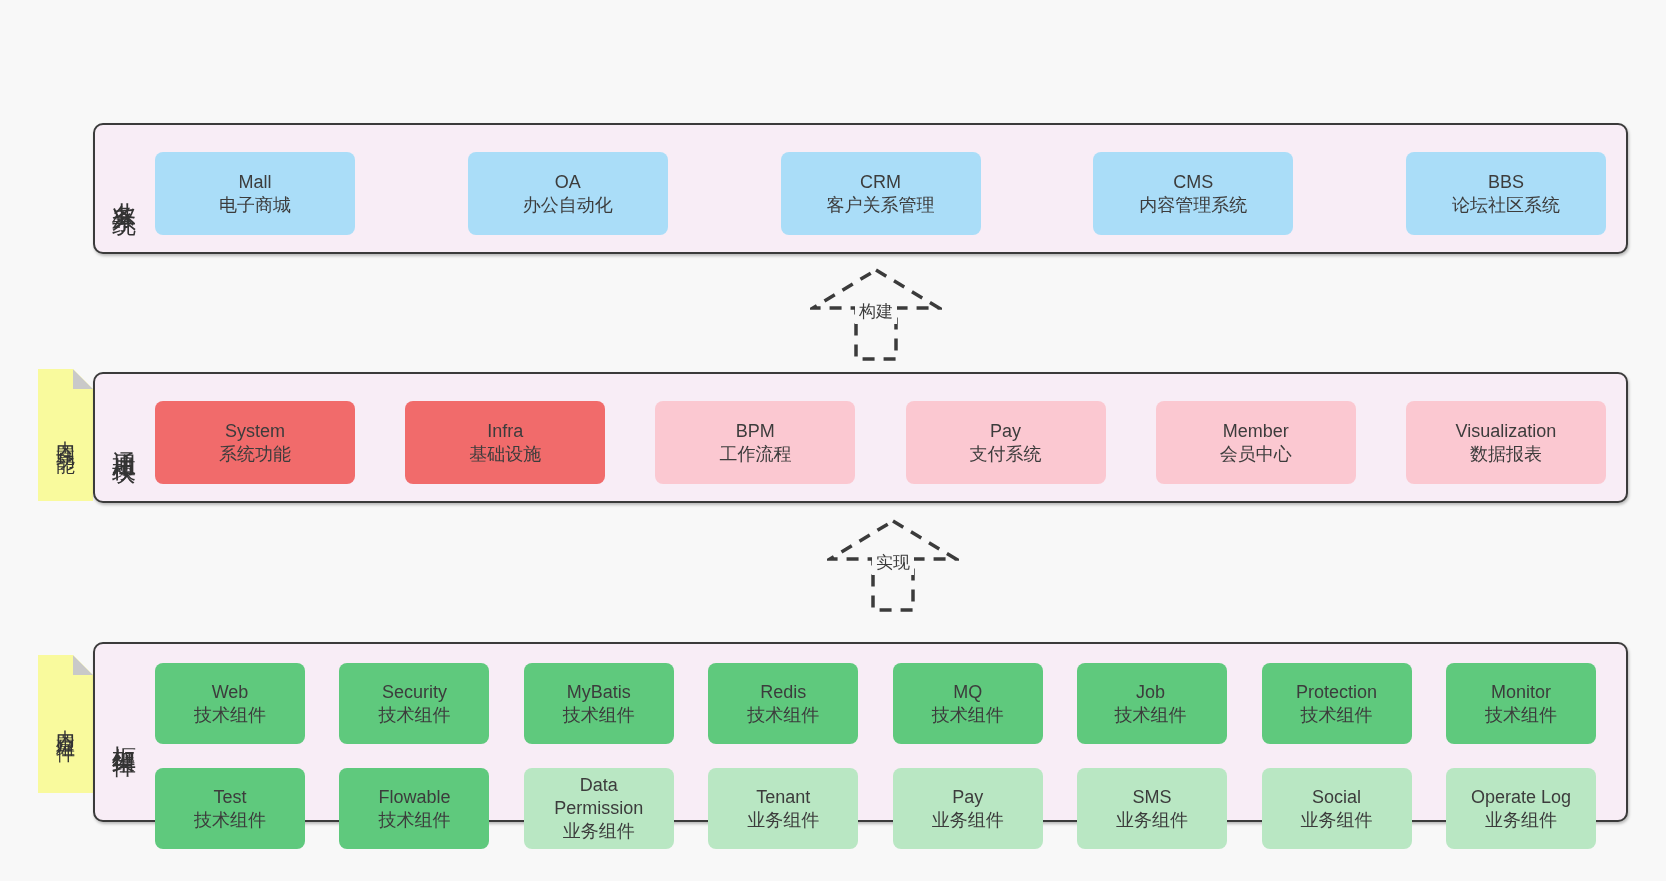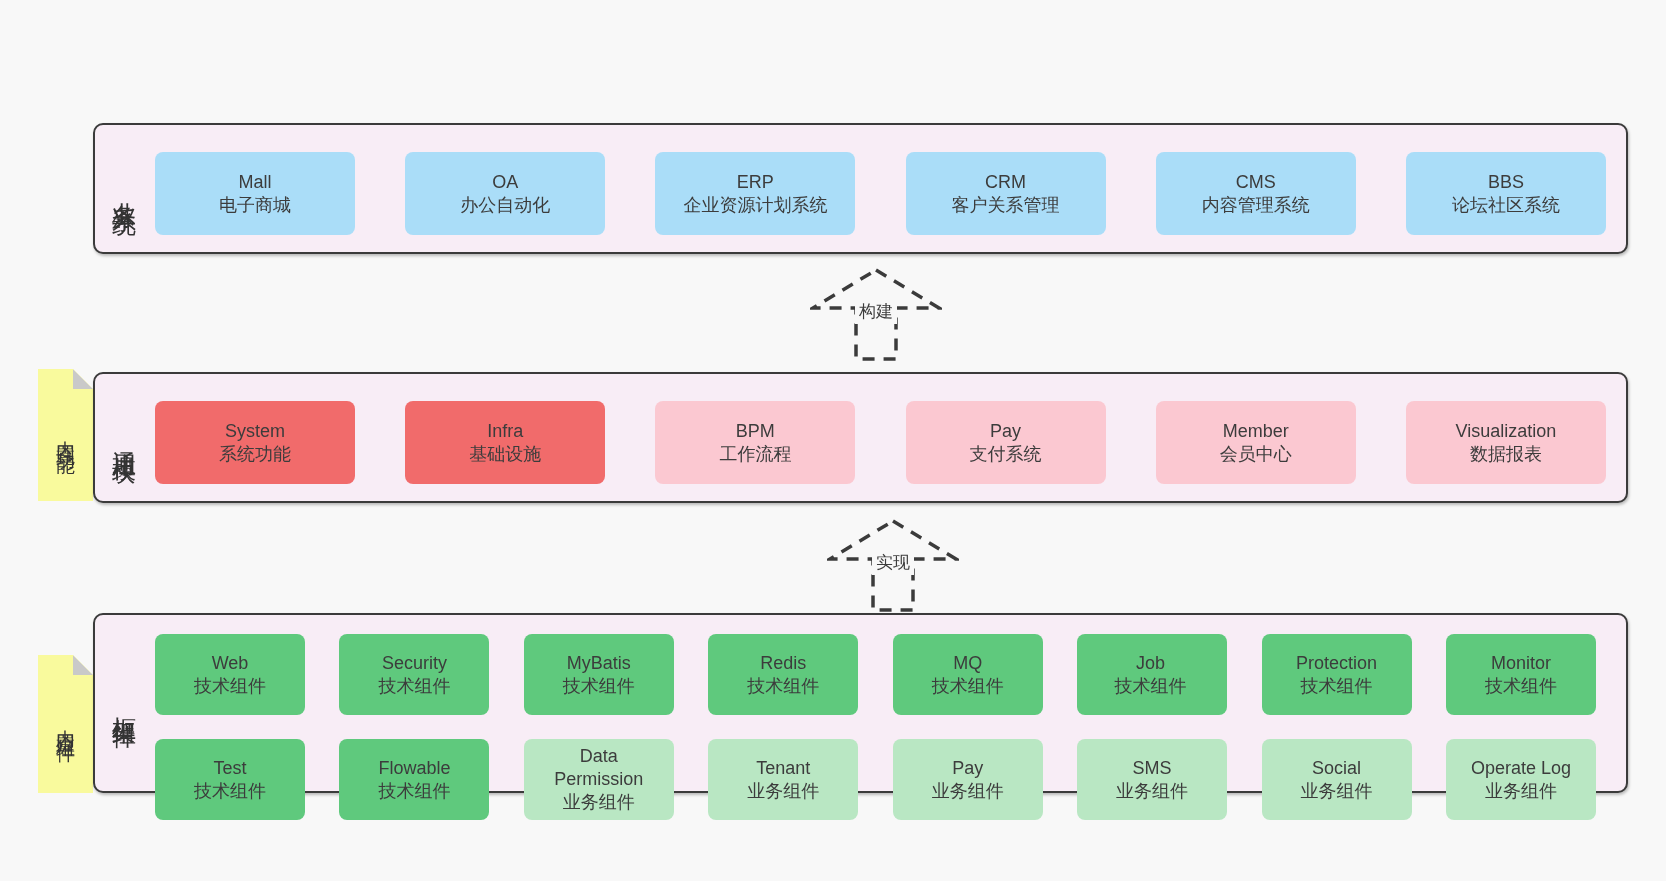--- a/index.html
+++ b/index.html
@@ -19,21 +19,21 @@
     position:absolute;
     left:93px;width:1535px;
     box-sizing:border-box;
     background:#f8edf6;
     border:2px solid #3b3b3b;
     border-radius:10px;
     box-shadow:1px 2px 3px rgba(0,0,0,0.25);
   }
   #layer-business{top:123px;height:131px;}
   #layer-modules{top:372px;height:131px;}
-  #layer-framework{top:613px;height:180px;}
+  #layer-framework{top:642px;height:180px;}
 
   .side-label{
     position:absolute;
     left:13px;top:50%;
     transform:translateY(-50%);
     writing-mode:vertical-rl;
     text-orientation:upright;
     font-size:24px;
     letter-spacing:3px;
     color:#333;
@@ -131,24 +131,20 @@
     <div class="side-label">业务系统</div>
     <div class="row row-6" id="business-row">
         <div class="box" style="background: rgb(170, 221, 248);">
           <div class="box-title">Mall</div>
           <div class="box-subtitle">电子商城</div>
         </div>
         <div class="box" style="background: rgb(170, 221, 248);">
           <div class="box-title">OA</div>
           <div class="box-subtitle">办公自动化</div>
         </div>
-        <div class="box" style="background: rgb(170, 221, 248);">
-          <div class="box-title">ERP</div>
-          <div class="box-subtitle">企业资源计划系统</div>
-        </div>
         <div class="box" style="background: rgb(170, 221, 248); text-align: center;">
           <div class="box-title">CRM</div>
           <div class="box-subtitle">客户关系管理</div>
         </div>
         <div class="box" style="background: rgb(170, 221, 248);">
           <div class="box-title">CMS</div>
           <div class="box-subtitle">内容管理系统</div>
         </div>
         <div class="box" style="background: rgb(170, 221, 248); justify-content: center;">
           <div class="box-title">BBS</div>

